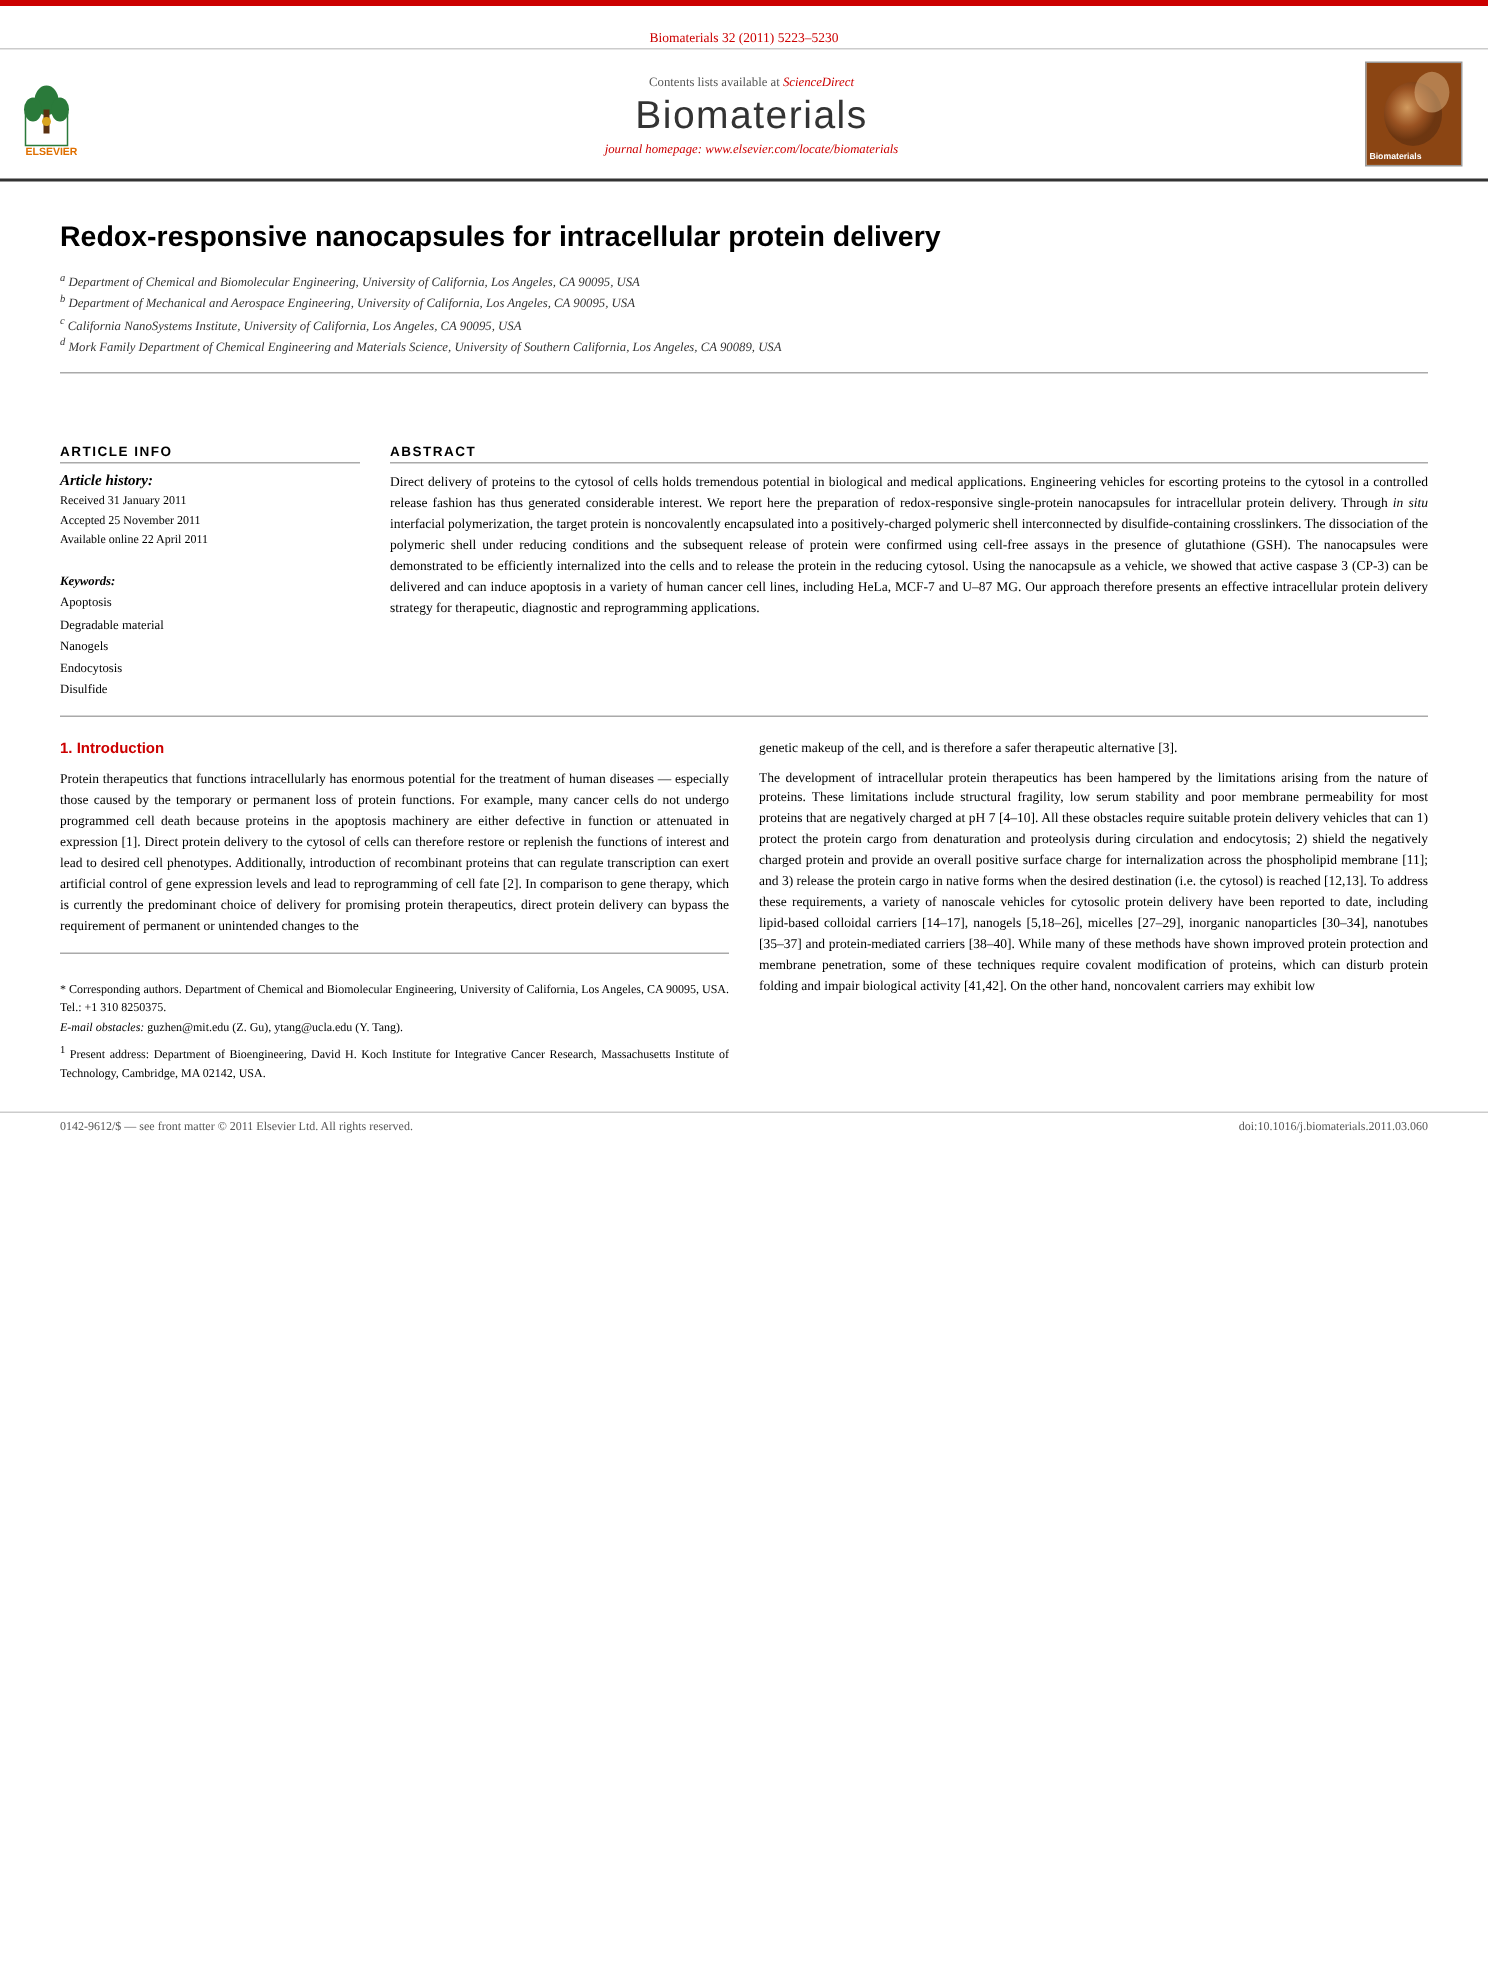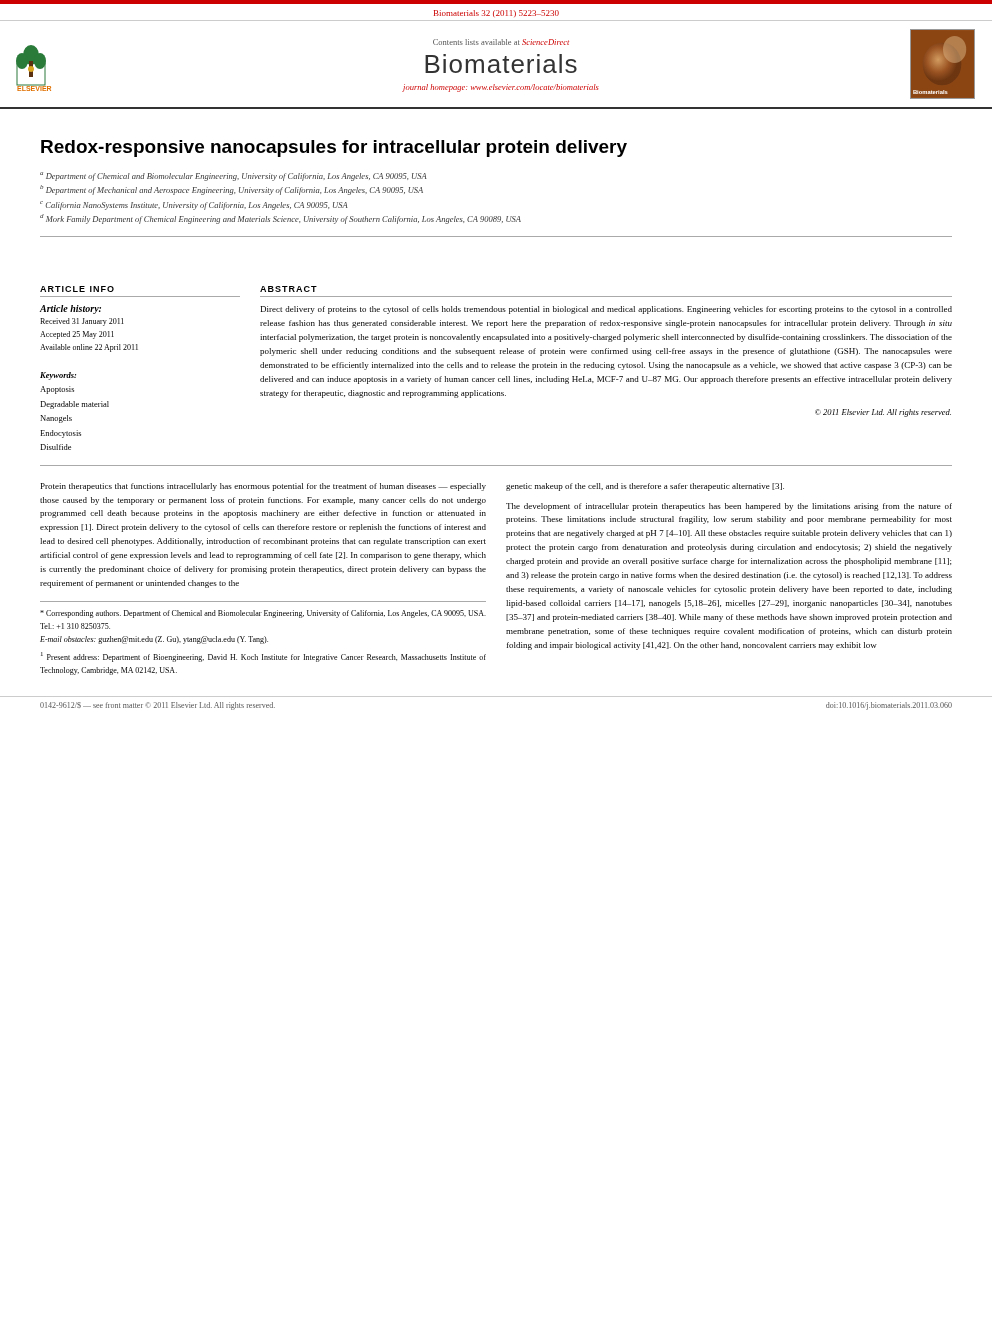--- a/index.html
+++ b/index.html
@@ -10,21 +10,21 @@
       color: #000;
       width: 992px;
       min-height: 1323px;
     }
 
     
     .top-bar {
       text-align: center;
       font-size: 9px;
       color: #c00;
-      padding: 4px 0 2px 0;
+      padding: 16px 0 2px 0;
       border-bottom: 1px solid #ccc;
     }
 
     
     .journal-header {
       display: flex;
       align-items: center;
       padding: 8px 12px;
       border-bottom: 2px solid #333;
       position: relative;
@@ -207,21 +207,21 @@
       font-size: 9px;
       line-height: 1.55;
       text-align: justify;
       margin-bottom: 6px;
     }
 
     
     .footnotes {
       border-top: 1px solid #aaa;
       margin-top: 10px;
-      padding-top: 6px;
+      padding-top: 18px;
       font-size: 8px;
       line-height: 1.6;
     }
     .footnotes sup {
       font-size: 7px;
     }
 
     
     .bottom-bar {
       font-size: 8px;
@@ -313,50 +313,50 @@
   <hr class="divider">
 
   <div class="two-col">
 
     <div class="col-left">
       <div class="section-heading">ARTICLE INFO</div>
 
       <div class="article-info-label">Article history:</div>
       <div class="article-info-dates">
         <span>Received 31 January 2011</span><br>
-        <span>Accepted 25 May 2011</span><br>
+        <span>Accepted 25 November 2011</span><br>
         <span>Available online 22 April 2011</span>
       </div>
 
       <div class="keywords-section">
         <div class="keywords-heading">Keywords:</div>
         <div class="keywords-list">
           Apoptosis<br>
           Degradable material<br>
           Nanogels<br>
           Endocytosis<br>
           Disulfide
         </div>
       </div>
     </div>
 
     <div class="col-right">
       <div class="section-heading">ABSTRACT</div>
       <div class="abstract-text">
         Direct delivery of proteins to the cytosol of cells holds tremendous potential in biological and medical applications. Engineering vehicles for escorting proteins to the cytosol in a controlled release fashion has thus generated considerable interest. We report here the preparation of redox-responsive single-protein nanocapsules for intracellular protein delivery. Through <em>in situ</em> interfacial polymerization, the target protein is noncovalently encapsulated into a positively-charged polymeric shell interconnected by disulfide-containing crosslinkers. The dissociation of the polymeric shell under reducing conditions and the subsequent release of protein were confirmed using cell-free assays in the presence of glutathione (GSH). The nanocapsules were demonstrated to be efficiently internalized into the cells and to release the protein in the reducing cytosol. Using the nanocapsule as a vehicle, we showed that active caspase 3 (CP-3) can be delivered and can induce apoptosis in a variety of human cancer cell lines, including HeLa, MCF-7 and U–87 MG. Our approach therefore presents an effective intracellular protein delivery strategy for therapeutic, diagnostic and reprogramming applications.
       </div>
-      <div class="copyright-line">© 2011 Elsevier Ltd. All rights reserved.</div>
     </div>
   </div>
 
   <hr class="divider">
 
   <div class="body-two-col">
 
     <div class="body-col">
+      <div class="body-section-heading">1. Introduction</div>
       <div class="body-text">
         Protein therapeutics that functions intracellularly has enormous potential for the treatment of human diseases — especially those caused by the temporary or permanent loss of protein functions. For example, many cancer cells do not undergo programmed cell death because proteins in the apoptosis machinery are either defective in function or attenuated in expression [1]. Direct protein delivery to the cytosol of cells can therefore restore or replenish the functions of interest and lead to desired cell phenotypes. Additionally, introduction of recombinant proteins that can regulate transcription can exert artificial control of gene expression levels and lead to reprogramming of cell fate [2]. In comparison to gene therapy, which is currently the predominant choice of delivery for promising protein therapeutics, direct protein delivery can bypass the requirement of permanent or unintended changes to the
       </div>
 
       <div class="footnotes">
         <div>* Corresponding authors. Department of Chemical and Biomolecular Engineering, University of California, Los Angeles, CA 90095, USA. Tel.: +1 310 8250375.</div>
         <div><em>E-mail obstacles:</em> guzhen@mit.edu (Z. Gu), ytang@ucla.edu (Y. Tang).</div>
         <div style="margin-top:3px;"><sup>1</sup> Present address: Department of Bioengineering, David H. Koch Institute for Integrative Cancer Research, Massachusetts Institute of Technology, Cambridge, MA 02142, USA.</div>
       </div>
     </div>

